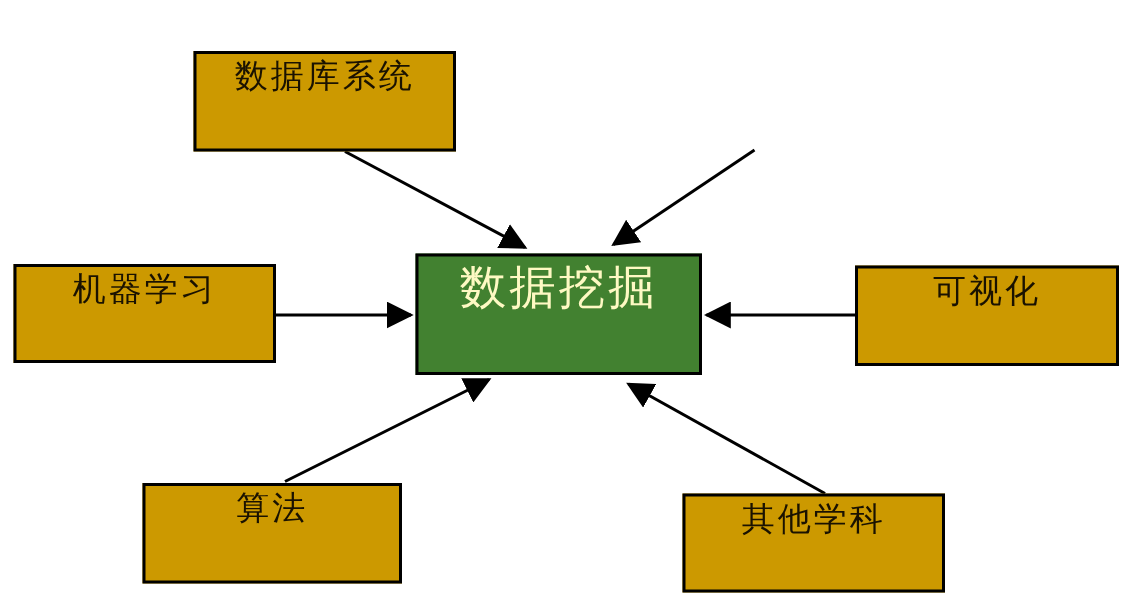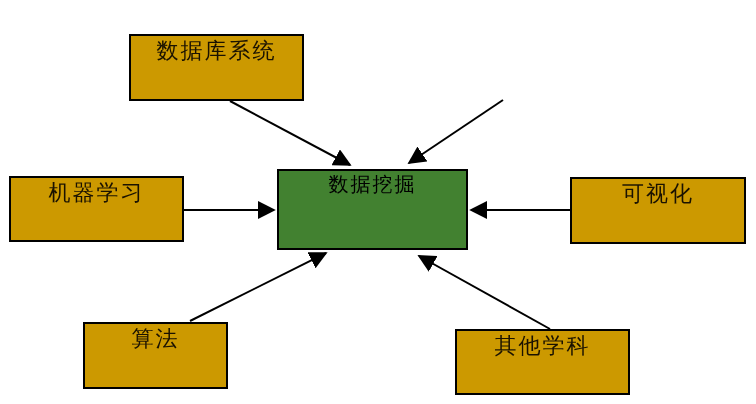--- a/index.html
+++ b/index.html
@@ -23,30 +23,30 @@
     justify-content: center;
     color: #1a1200;
     letter-spacing: 2px;
   }
   .node.gold {
     background: var(--node-fill, #CC9900);
     font-size: 22px;
   }
   .node.green {
     background: var(--center-fill, #428130);
-    font-size: 20px;
-    color: #000000;
+    font-size: 31px;
+    color: #fef9c3;
   }
   
   .box-db     { left: 129px; top: 34px;  width: 175px; height: 67px; }
   .box-stats  { left: 423px; top: 34px;  width: 175px; height: 66px; }
   .box-ml     { left: 9px;   top: 176px; width: 175px; height: 66px; }
   .box-viz    { left: 570px; top: 177px; width: 176px; height: 67px; }
   .box-center { left: 277px; top: 169px; width: 191px; height: 81px; }
-  .box-algo   { left: 83px;  top: 322px; width: 145px; height: 67px; }
+  .box-algo   { left: 95px;  top: 322px; width: 173px; height: 67px; }
   .box-other  { left: 455px; top: 329px; width: 175px; height: 66px; }
 
   svg.arrows {
     position: absolute;
     left: 0; top: 0;
     width: 756px;
     height: 404px;
     pointer-events: none;
   }
   svg.arrows line {

